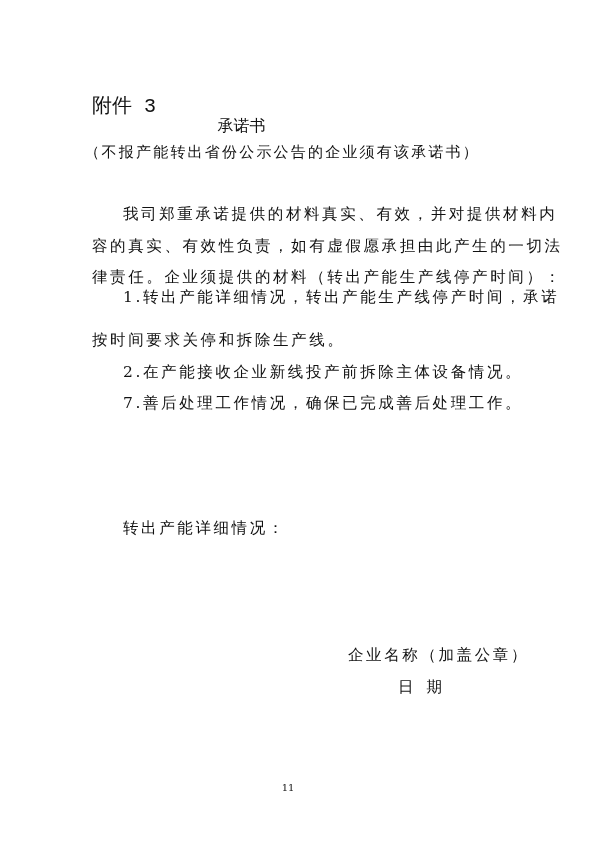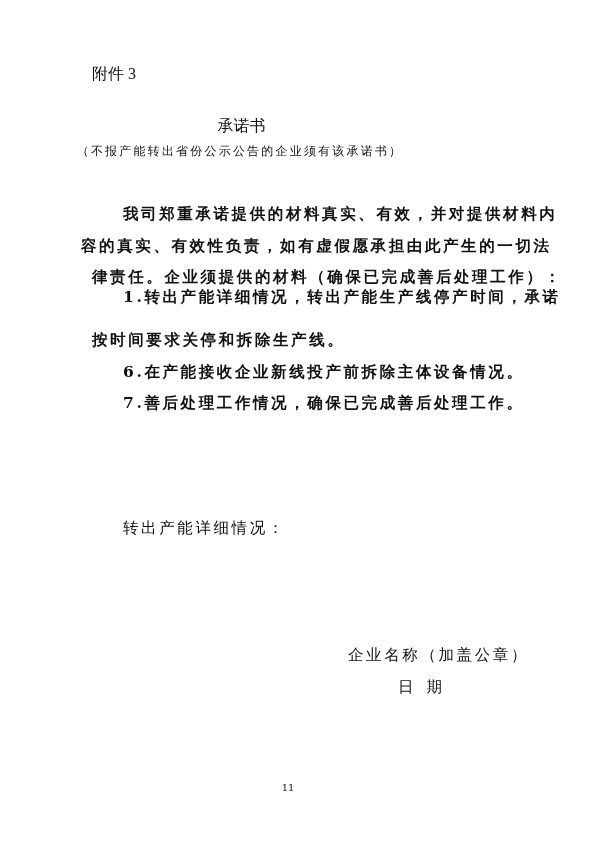--- a/index.html
+++ b/index.html
@@ -1,46 +1,46 @@
 <!DOCTYPE html>
 <html><head>
 <meta charset="utf-8">
 <style>
   html, body { margin: 0; padding: 0; background: #ffffff; }
   body { width: 600px; height: 848px; position: relative; overflow: hidden;
          font-family: "DejaVu Serif", "Liberation Serif", serif; color: #111; }
   .abs { position: absolute; white-space: nowrap; }
-  .attach { left: 92px; top: 64px; font-size: 16px; font-family: Liberation Serif, serif; }
+  .attach { left: 92px; top: 92px; font-size: 20px; font-family: Liberation Mono, monospace; }
   .title { left: 0; width: 483px; text-align: center; top: 116px; font-size: 16px; font-family: "DejaVu Sans", "Liberation Sans", sans-serif; }
-  .subtitle { left: 0; width: 480px; text-align: center; top: 143px; font-size: 12px; letter-spacing: 2.2px; }
-  .line { font-size: 15.5px; letter-spacing: 2.6px; font-weight: bold; }
+  .subtitle { left: 0; width: 480px; text-align: right; top: 143px; font-size: 15px; letter-spacing: 2.2px; }
+  .line { font-size: 15.5px; letter-spacing: 2.6px; }
   .l1 { left: 123px; top: 204px; }
-  .l2 { left: 81px; top: 236px; }
+  .l2 { left: 92px; top: 236px; }
   .l3 { left: 92px; top: 267px; }
   .l4 { left: 123px; top: 287px; }
   .l5 { left: 92px; top: 330px; text-align: center; }
   .l6 { left: 123px; top: 362px; }
   .l7 { left: 123px; top: 393px; }
   .sig { left: 123px; top: 518px; font-size: 15.5px; letter-spacing: 2.6px; }
   .company { left: 348px; top: 645px; font-size: 15.5px; letter-spacing: 2.6px; }
   .date { left: 398px; top: 677px; font-size: 15.5px; letter-spacing: 4px; }
   .pagenum { left: 0; width: 576px; text-align: center; top: 782px; font-size: 10px; }
 </style>
 </head>
 <body>
 
 <div class="abs attach">附件 3</div>
 <div class="abs title">承诺书</div>
 <div class="abs subtitle">（不报产能转出省份公示公告的企业须有该承诺书）</div>
 
 <div class="abs line l1">我司郑重承诺提供的材料真实、有效，并对提供材料内</div>
 <div class="abs line l2">容的真实、有效性负责，如有虚假愿承担由此产生的一切法</div>
-<div class="abs line l3">律责任。企业须提供的材料（确保已完成善后处理工作）：</div>
+<div class="abs line l3">律责任。企业须提供的材料（转出产能生产线停产时间）：</div>
 <div class="abs line l4">1.转出产能详细情况，转出产能生产线停产时间，承诺</div>
 <div class="abs line l5">按时间要求关停和拆除生产线。</div>
-<div class="abs line l6">6.在产能接收企业新线投产前拆除主体设备情况。</div>
+<div class="abs line l6">2.在产能接收企业新线投产前拆除主体设备情况。</div>
 <div class="abs line l7">7.善后处理工作情况，确保已完成善后处理工作。</div>
 
 <div class="abs sig">转出产能详细情况：</div>
 <div class="abs company">企业名称（加盖公章）</div>
 <div class="abs date">日 期</div>
 
 <div class="abs pagenum">11</div>
 
 </body></html>

